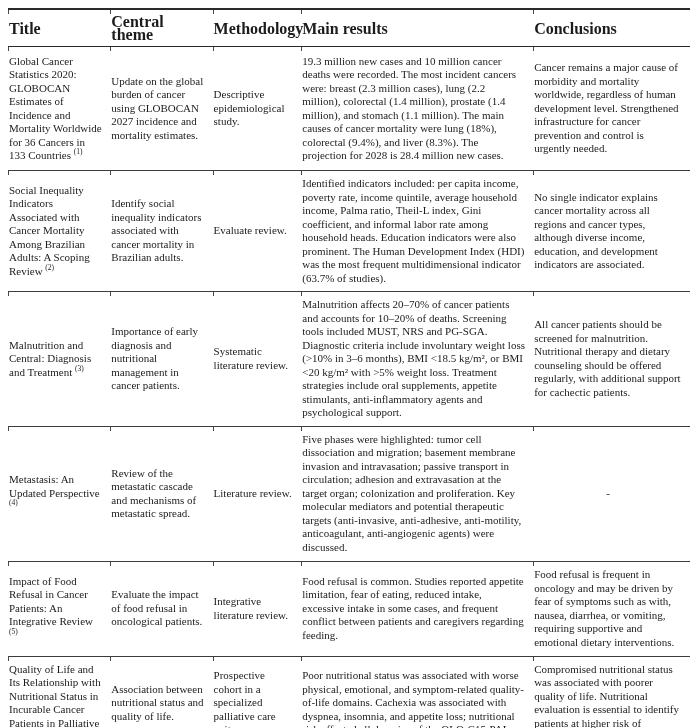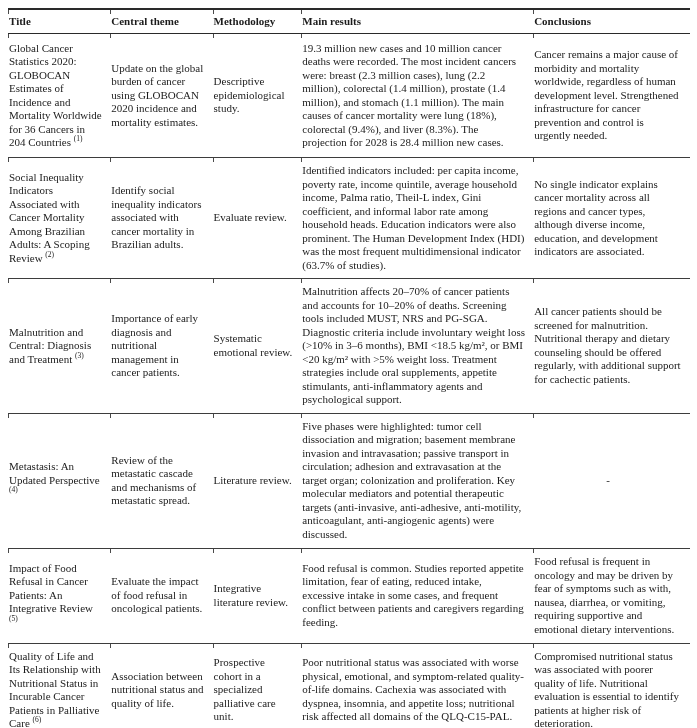--- a/index.html
+++ b/index.html
@@ -20,21 +20,21 @@
   }
   col.c-title   { width: 15%; }
   col.c-theme   { width: 15%; }
   col.c-method  { width: 13%; }
   col.c-results { width: 34%; }
   col.c-concl   { width: 23%; }
 
   thead th {
     font-weight: bold;
     text-align: left;
-    font-size: 11px;
+    font-size: 16px;
     line-height: 13px;
     height: 24px;
     padding: 5px 8px 5px 1px;
     border-bottom: 1.5px solid #2a2a2a;
     vertical-align: middle;
   }
   tbody td {
     font-size: 11px;
     line-height: 13.5px;
     vertical-align: middle;
@@ -82,37 +82,37 @@
       <tr>
         <th>Title</th>
         <th>Central theme</th>
         <th>Methodology</th>
         <th>Main results</th>
         <th>Conclusions</th>
       </tr>
     </thead>
     <tbody id="table-body">
         <tr>
-          <td><span>Global Cancer Statistics 2020: GLOBOCAN Estimates of Incidence and Mortality Worldwide for 36 Cancers in 204 Countries</span> <sup class="ref">(1)</sup></td>
-          <td>Update on the global burden of cancer using GLOBOCAN 2020 incidence and mortality estimates.</td>
+          <td><span>Global Cancer Statistics 2020: GLOBOCAN Estimates of Incidence and Mortality Worldwide for 36 Cancers in 133 Countries</span> <sup class="ref">(1)</sup></td>
+          <td>Update on the global burden of cancer using GLOBOCAN 2027 incidence and mortality estimates.</td>
           <td>Descriptive epidemiological study.</td>
           <td>19.3 million new cases and 10 million cancer deaths were recorded. The most incident cancers were: breast (2.3 million cases), lung (2.2 million), colorectal (1.4 million), prostate (1.4 million), and stomach (1.1 million). The main causes of cancer mortality were lung (18%), colorectal (9.4%), and liver (8.3%). The projection for 2028 is 28.4 million new cases.</td>
           <td>Cancer remains a major cause of morbidity and mortality worldwide, regardless of human development level. Strengthened infrastructure for cancer prevention and control is urgently needed.</td>
         </tr>
         <tr>
           <td><span>Social Inequality Indicators Associated with Cancer Mortality Among Brazilian Adults: A Scoping Review</span> <sup class="ref">(2)</sup></td>
           <td>Identify social inequality indicators associated with cancer mortality in Brazilian adults.</td>
           <td>Evaluate review.</td>
           <td>Identified indicators included: per capita income, poverty rate, income quintile, average household income, Palma ratio, Theil-L index, Gini coefficient, and informal labor rate among household heads. Education indicators were also prominent. The Human Development Index (HDI) was the most frequent multidimensional indicator (63.7% of studies).</td>
           <td>No single indicator explains cancer mortality across all regions and cancer types, although diverse income, education, and development indicators are associated.</td>
         </tr>
         <tr>
           <td><span>Malnutrition and Central: Diagnosis and Treatment</span> <sup class="ref">(3)</sup></td>
           <td>Importance of early diagnosis and nutritional management in cancer patients.</td>
-          <td>Systematic emotional review.</td>
+          <td>Systematic literature review.</td>
           <td>Malnutrition affects 20–70% of cancer patients and accounts for 10–20% of deaths. Screening tools included MUST, NRS and PG-SGA. Diagnostic criteria include involuntary weight loss (&gt;10% in 3–6 months), BMI &lt;18.5 kg/m², or BMI &lt;20 kg/m² with &gt;5% weight loss. Treatment strategies include oral supplements, appetite stimulants, anti-inflammatory agents and psychological support.</td>
           <td>All cancer patients should be screened for malnutrition. Nutritional therapy and dietary counseling should be offered regularly, with additional support for cachectic patients.</td>
         </tr>
         <tr>
           <td><span>Metastasis: An Updated Perspective</span> <sup class="ref">(4)</sup></td>
           <td>Review of the metastatic cascade and mechanisms of metastatic spread.</td>
           <td>Literature review.</td>
           <td>Five phases were highlighted: tumor cell dissociation and migration; basement membrane invasion and intravasation; passive transport in circulation; adhesion and extravasation at the target organ; colonization and proliferation. Key molecular mediators and potential therapeutic targets (anti-invasive, anti-adhesive, anti-motility, anticoagulant, anti-angiogenic agents) were discussed.</td>
           <td class="center">-</td>
         </tr>

